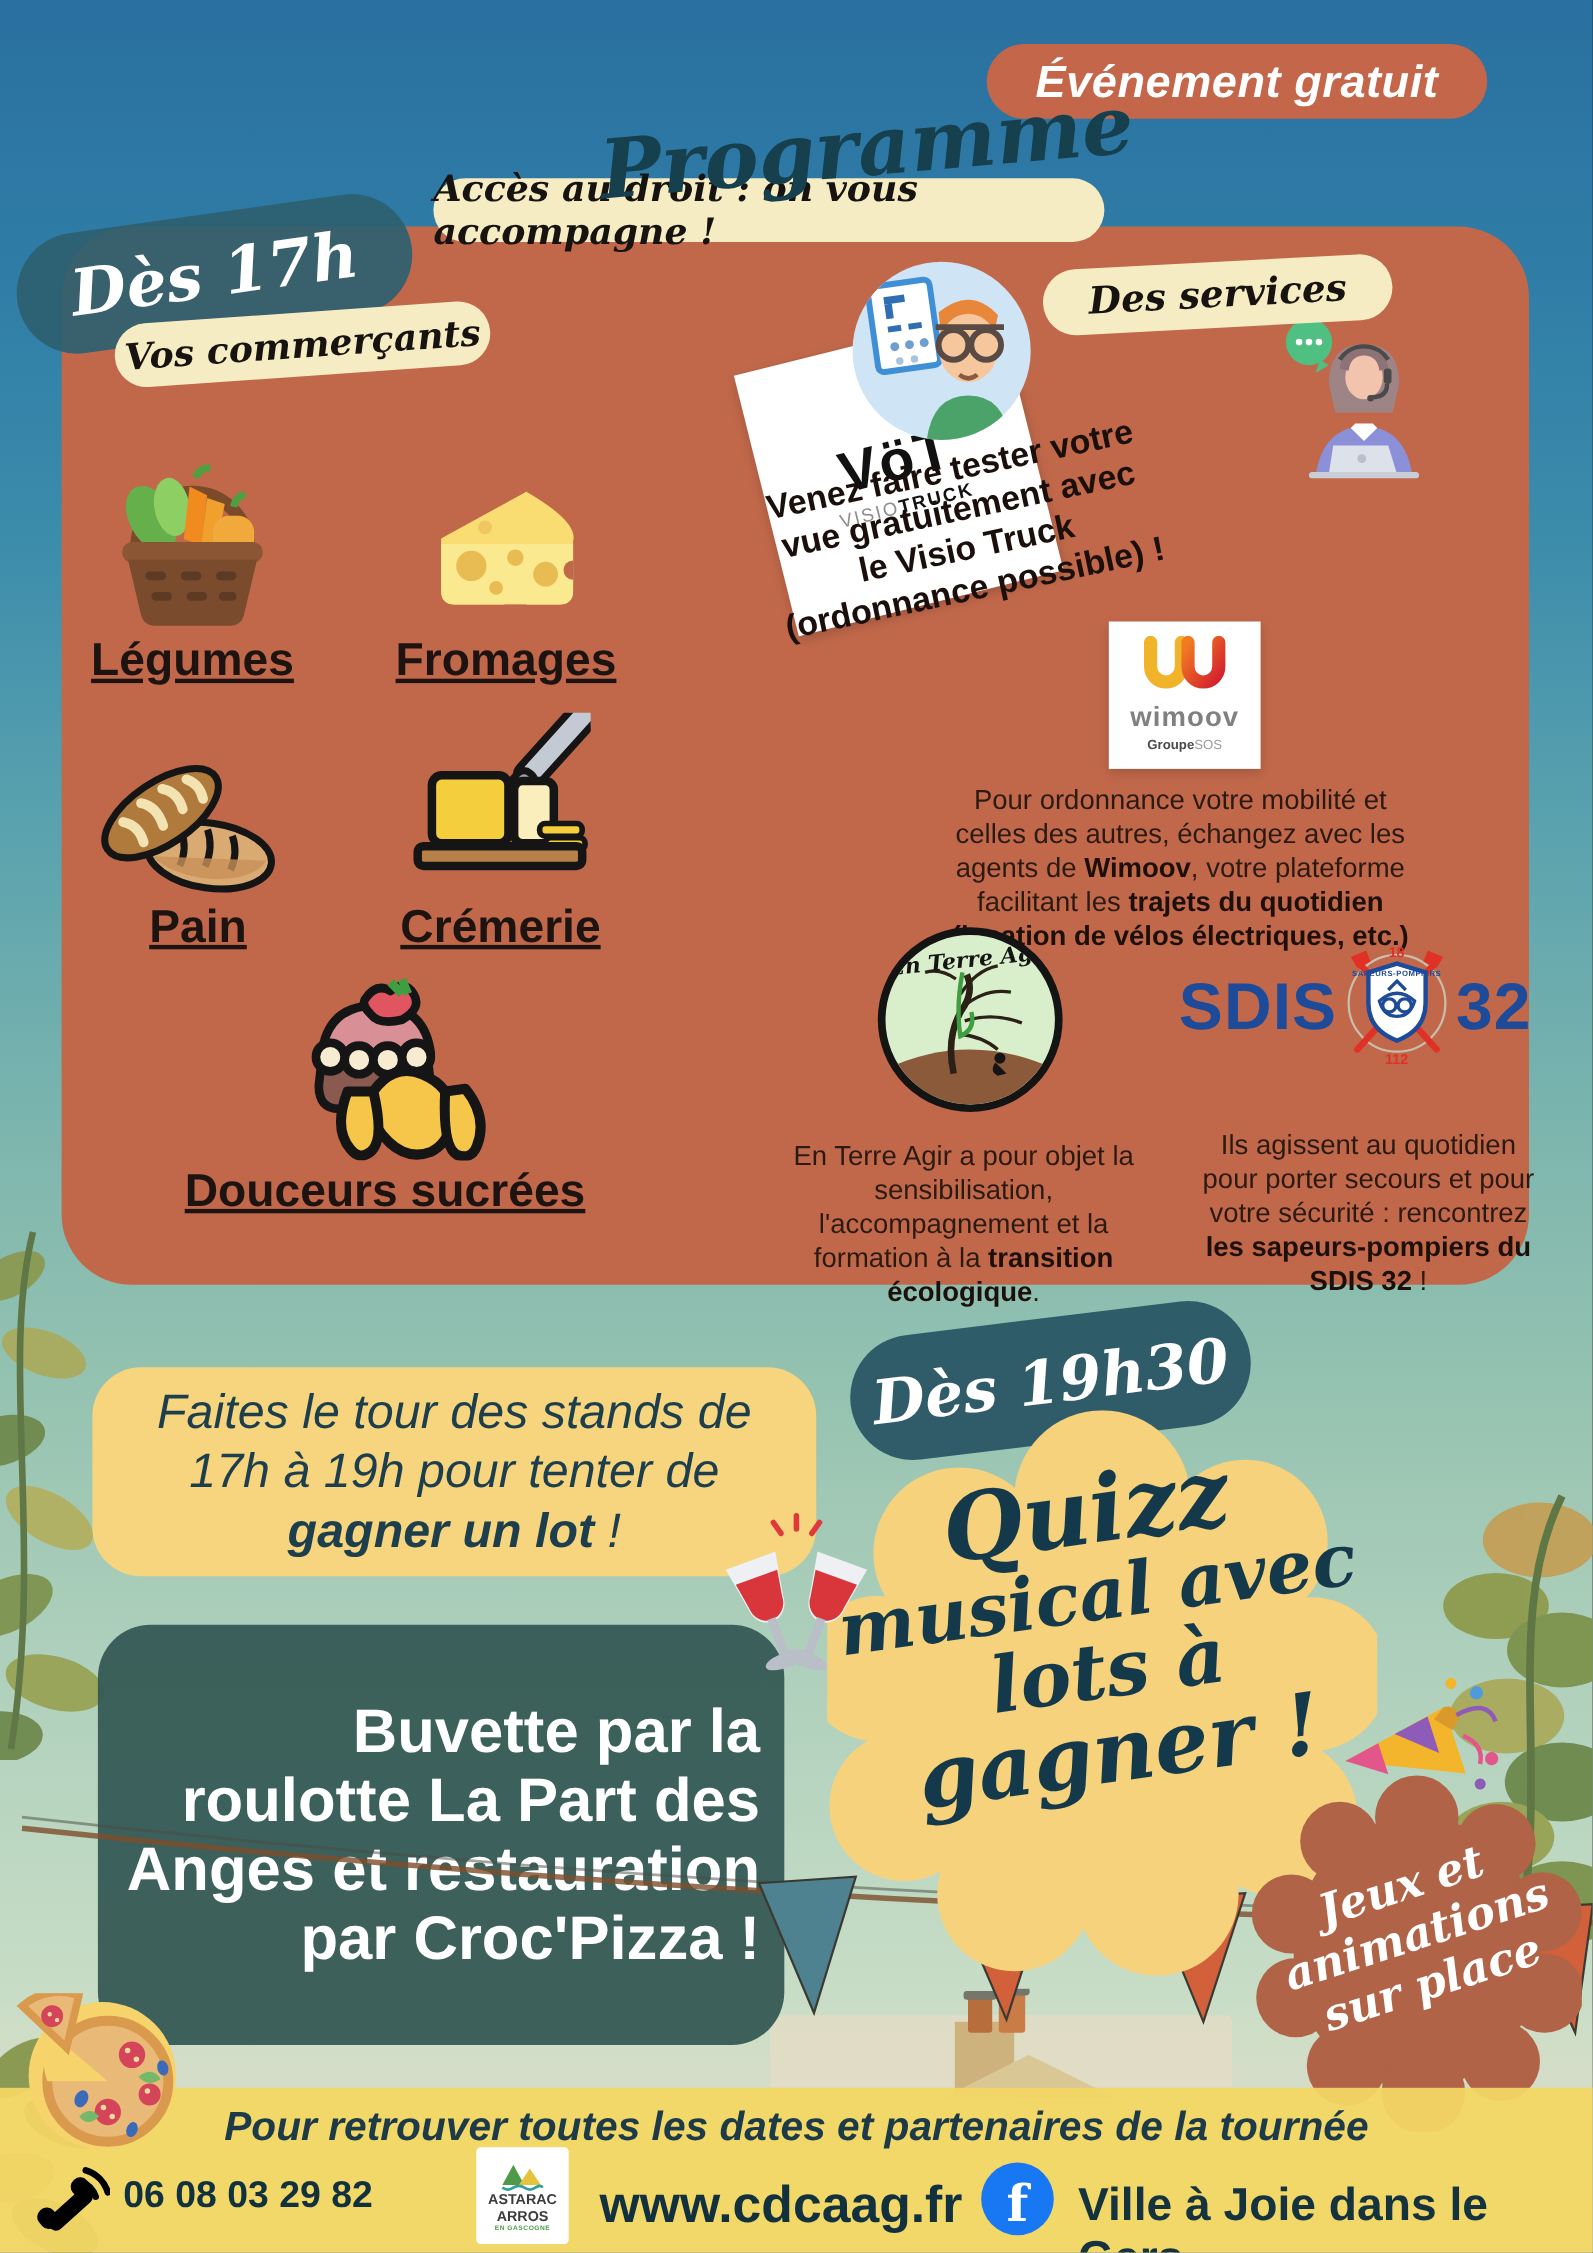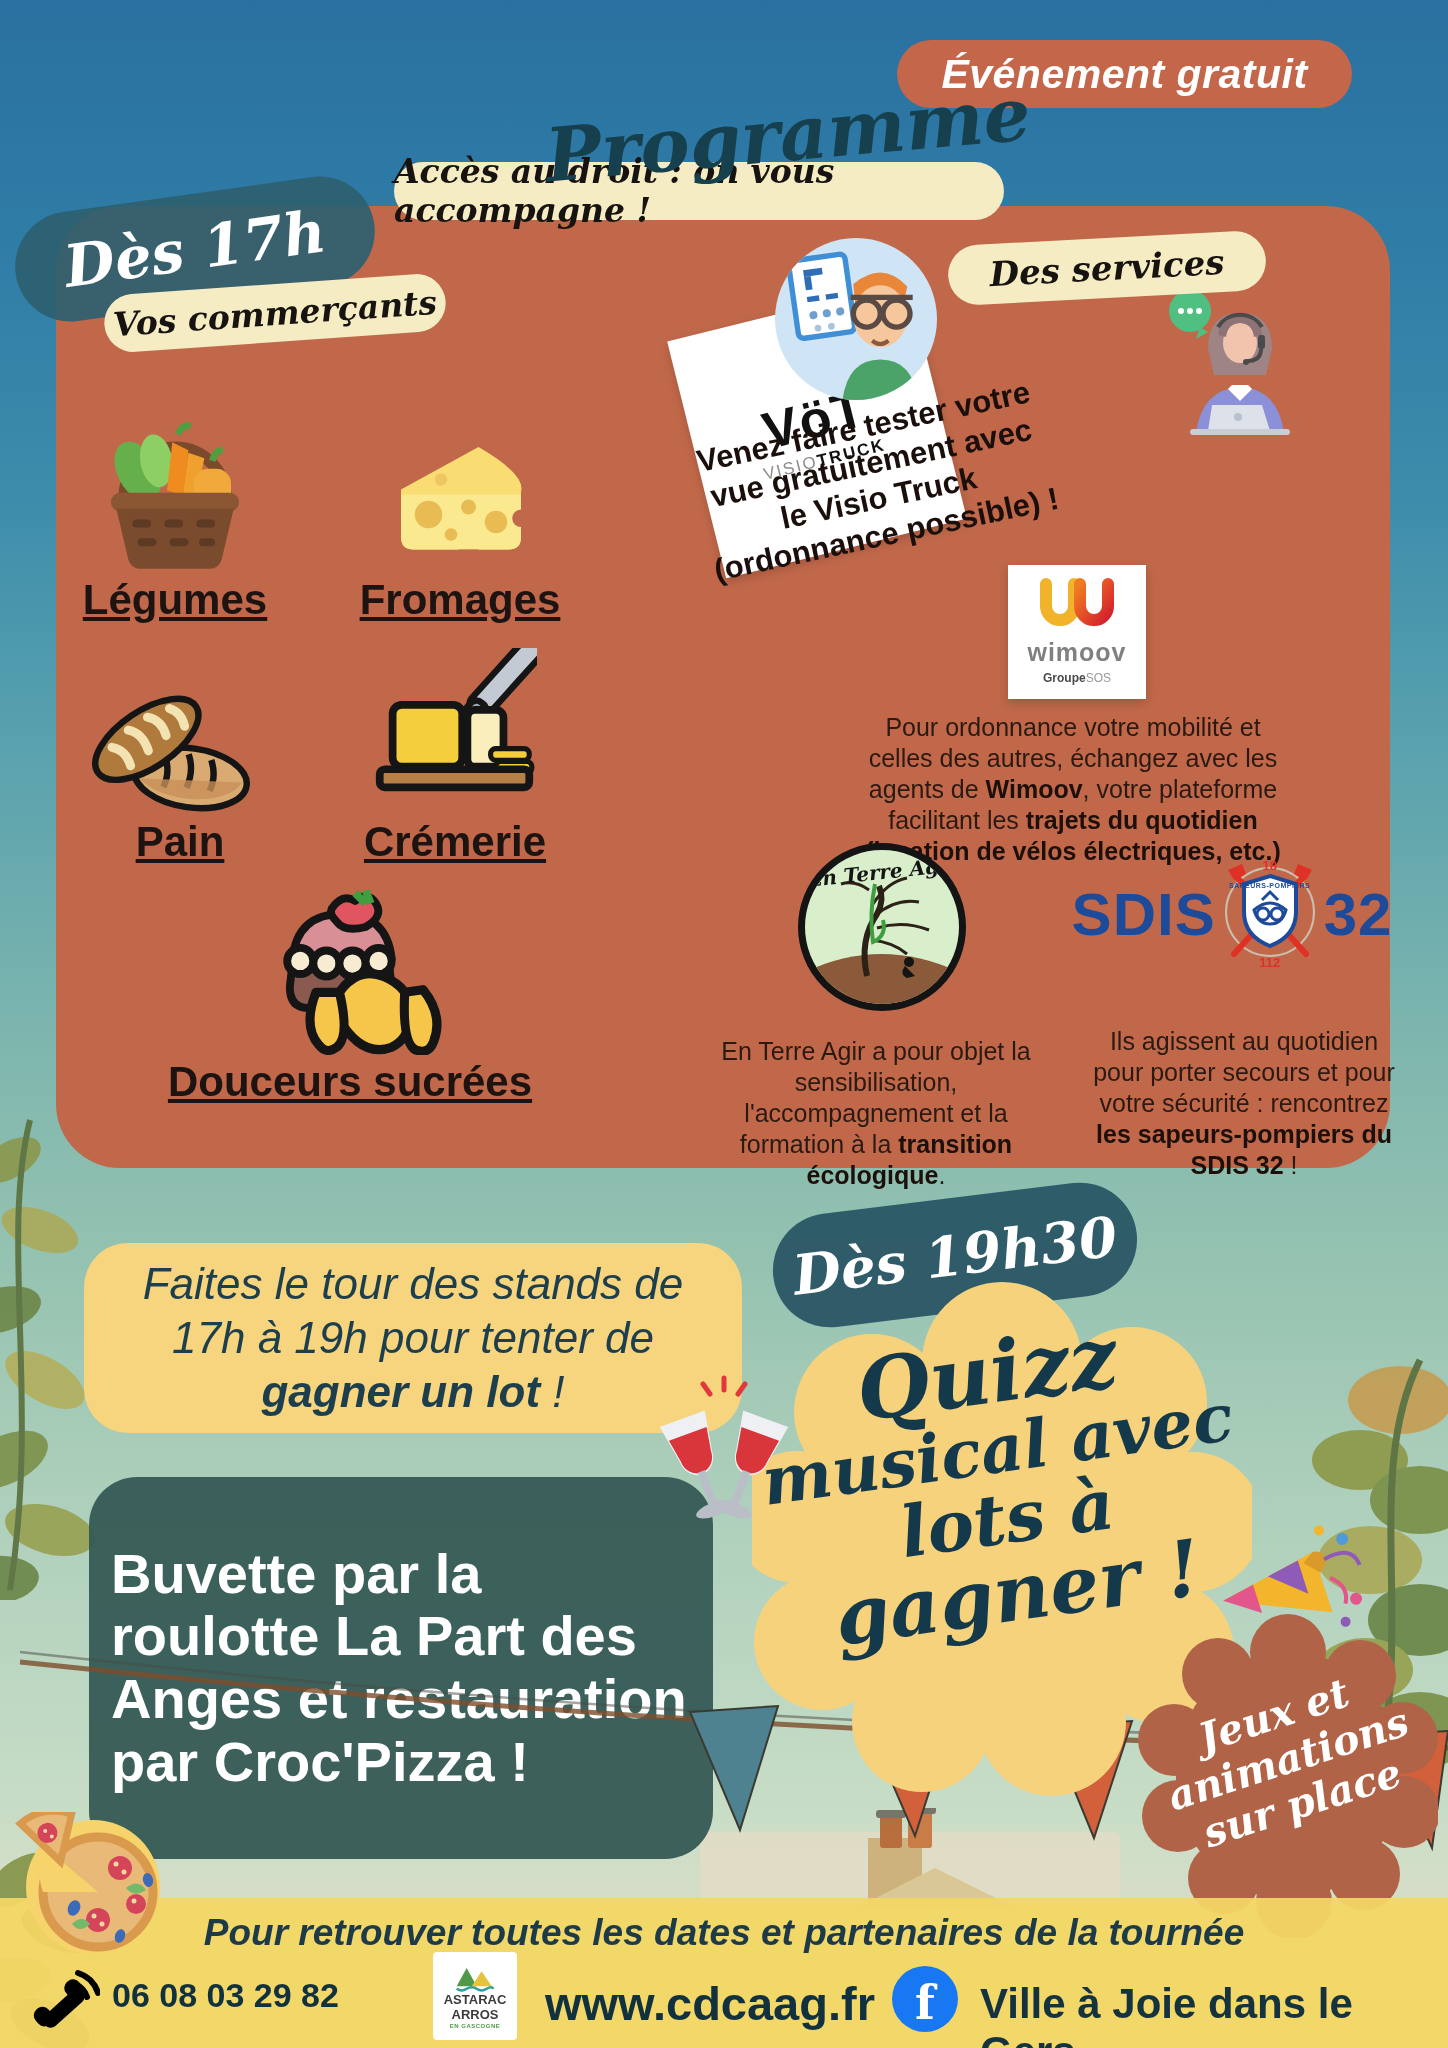--- a/index.html
+++ b/index.html
@@ -320,21 +320,21 @@
     <span class="script" style="color:#fff;font-size:55px;">Dès 19h30</span>
   </div>
 
   <div class="abs" style="left:84px;top:1243px;width:658px;height:190px;background:#f7d47e;border-radius:44px;z-index:20;display:flex;align-items:center;justify-content:center;">
     <p style="margin:0;width:610px;text-align:center;font-style:italic;font-size:44px;line-height:1.22;color:#1c3e4d;font-weight:500;">
       <span>Faites le tour des stands de 17h à 19h pour tenter de </span><b style="font-weight:800;">gagner un lot</b><span> !</span>
     </p>
   </div>
 
   <div class="abs" style="left:89px;top:1477px;width:624px;height:382px;background:rgba(52,88,84,.94);border-radius:48px;z-index:20;display:flex;align-items:center;justify-content:center;">
-    <div style="width:580px;text-align:left;color:#fff;font-weight:800;font-size:56px;line-height:1.12;">Buvette par la roulotte La Part des Anges et restauration par Croc'Pizza !</div>
+    <div style="width:580px;text-align:right;color:#fff;font-weight:800;font-size:56px;line-height:1.12;">Buvette par la roulotte La Part des Anges et restauration par Croc'Pizza !</div>
   </div>
 
   <div class="abs" style="left:0;top:0;z-index:25;pointer-events:none;">
     <svg width="1448" height="2048" viewBox="0 0 1448 2048">
       <path d="M20 1662 C 420 1705, 900 1740, 1448 1748" stroke="#7d4e2c" stroke-width="5" fill="none" opacity=".8"></path>
       <path d="M20 1652 C 420 1697, 900 1732, 1448 1740" stroke="#4a4a42" stroke-width="2.5" fill="none" opacity=".5"></path>
       <path d="M690 1712 L778 1706 L740 1830 Z" fill="#4e8290" stroke="#3a3a32" stroke-width="2"></path>
       <path d="M865 1720 L954 1714 L915 1836 Z" fill="#d2603a" stroke="#3a3a32" stroke-width="2"></path>
       <path d="M1048 1726 L1132 1721 L1094 1838 Z" fill="#d2603a" stroke="#3a3a32" stroke-width="2"></path>
       <path d="M1380 1735 L1448 1731 L1432 1848 Z" fill="#d2603a" stroke="#3a3a32" stroke-width="2"></path>

